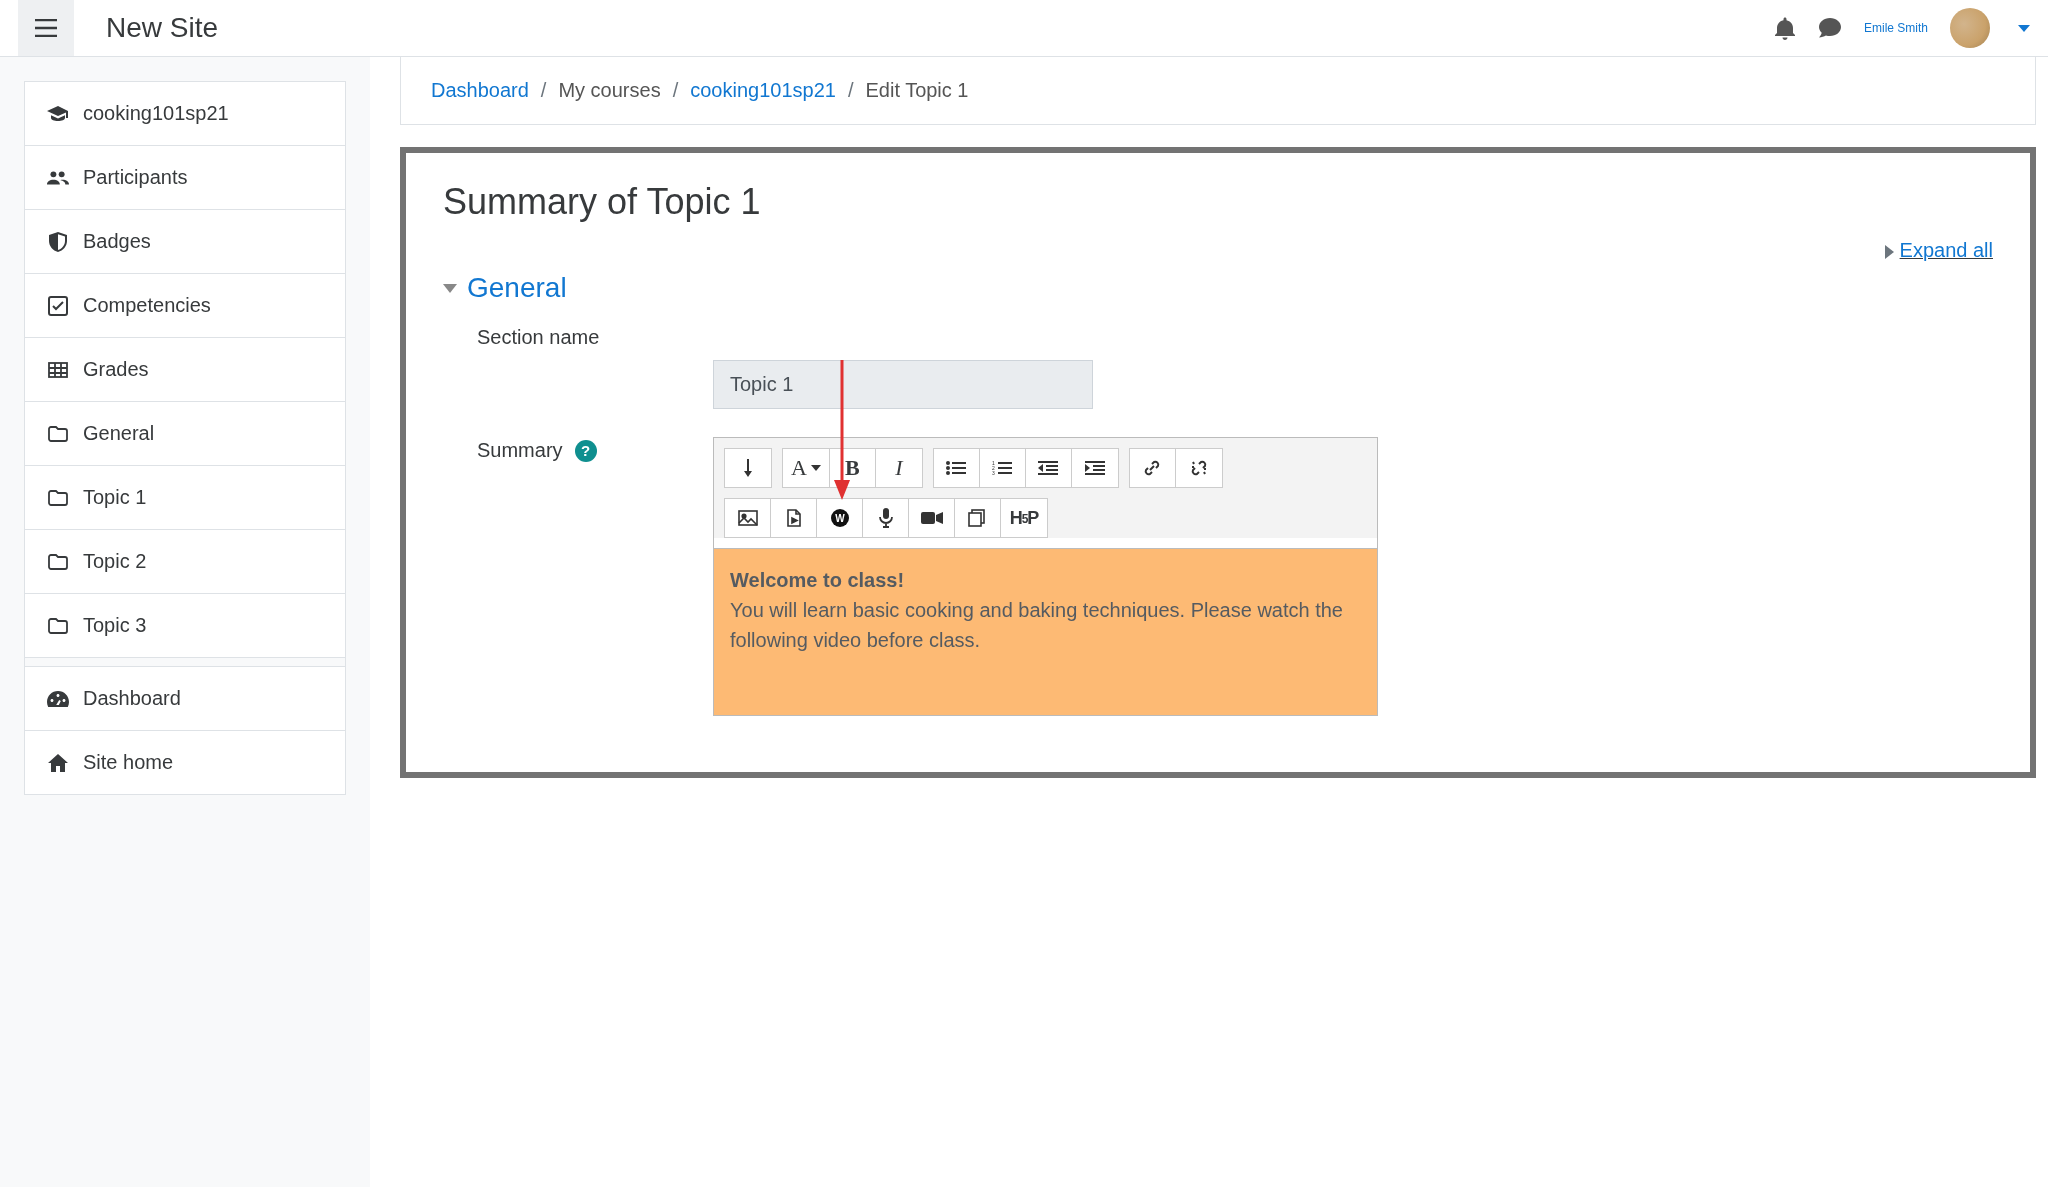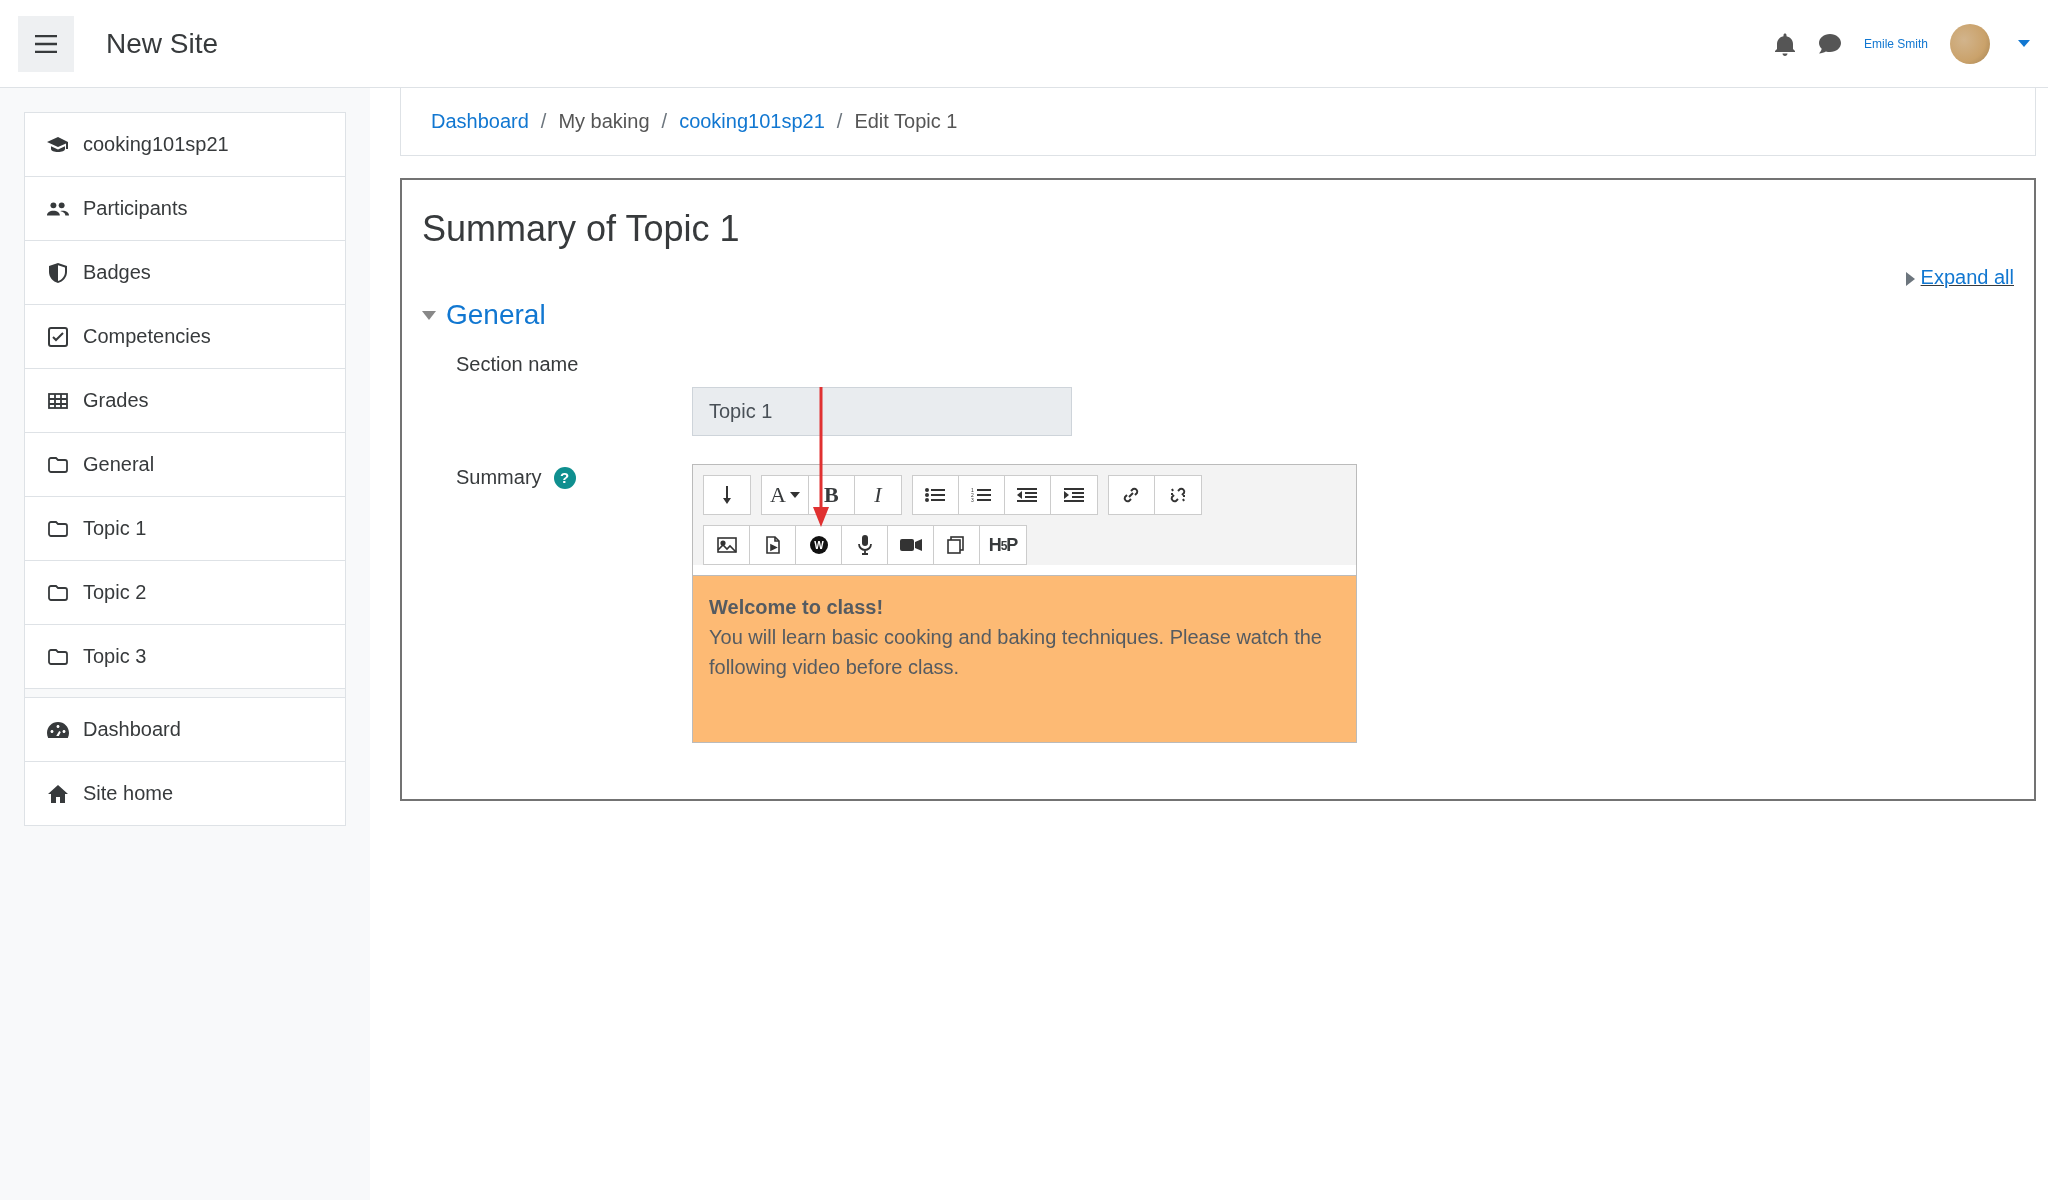--- a/index.html
+++ b/index.html
@@ -5,21 +5,21 @@
   * { box-sizing: border-box; margin: 0; padding: 0; }
   body {
     font-family: -apple-system, BlinkMacSystemFont, "Segoe UI", Helvetica, Arial, sans-serif;
     background: #fff;
     color: #373a3c;
     font-size: 16px;
   }
   .navbar {
     display: flex;
     align-items: center;
-    height: 88px;
+    height: 57px;
     border-bottom: 1px solid #dee2e6;
     padding: 0 18px;
     background: #fff;
   }
   .hamburger {
     width: 56px;
     height: 56px;
     background: #eef0f2;
     display: flex;
     align-items: center;
@@ -96,22 +96,22 @@
     gap: 12px;
     font-size: 20px;
     align-items: center;
     flex-wrap: wrap;
   }
   .breadcrumb a { color: #1177d1; text-decoration: none; cursor: pointer; }
   .breadcrumb .sep { color: #6c757d; }
   .breadcrumb .current, .breadcrumb .plain { color: #555; }
 
   .form-box {
-    border: 2px solid #737373;
-    padding: 28px 20px;
+    border: 6px solid #737373;
+    padding: 28px 37px;
   }
   .form-box h1 {
     font-size: 36px;
     font-weight: 400;
     margin-bottom: 16px;
   }
   .expand-row {
     text-align: right;
     margin-bottom: 10px;
     text-decoration: underline;
@@ -358,21 +358,21 @@
       </div>
 
     </div>
   </div>
 
   <div class="content">
     <div class="breadcrumb-box">
       <div class="breadcrumb">
         <a>Dashboard</a>
         <span class="sep">/</span>
-        <span class="plain">My baking</span>
+        <span class="plain">My courses</span>
         <span class="sep">/</span>
         <a>cooking101sp21</a>
         <span class="sep">/</span>
         <span class="current">Edit Topic 1</span>
       </div>
     </div>
 
     <div class="form-box" style="position:relative;">
       <h1>Summary of Topic 1</h1>
 

